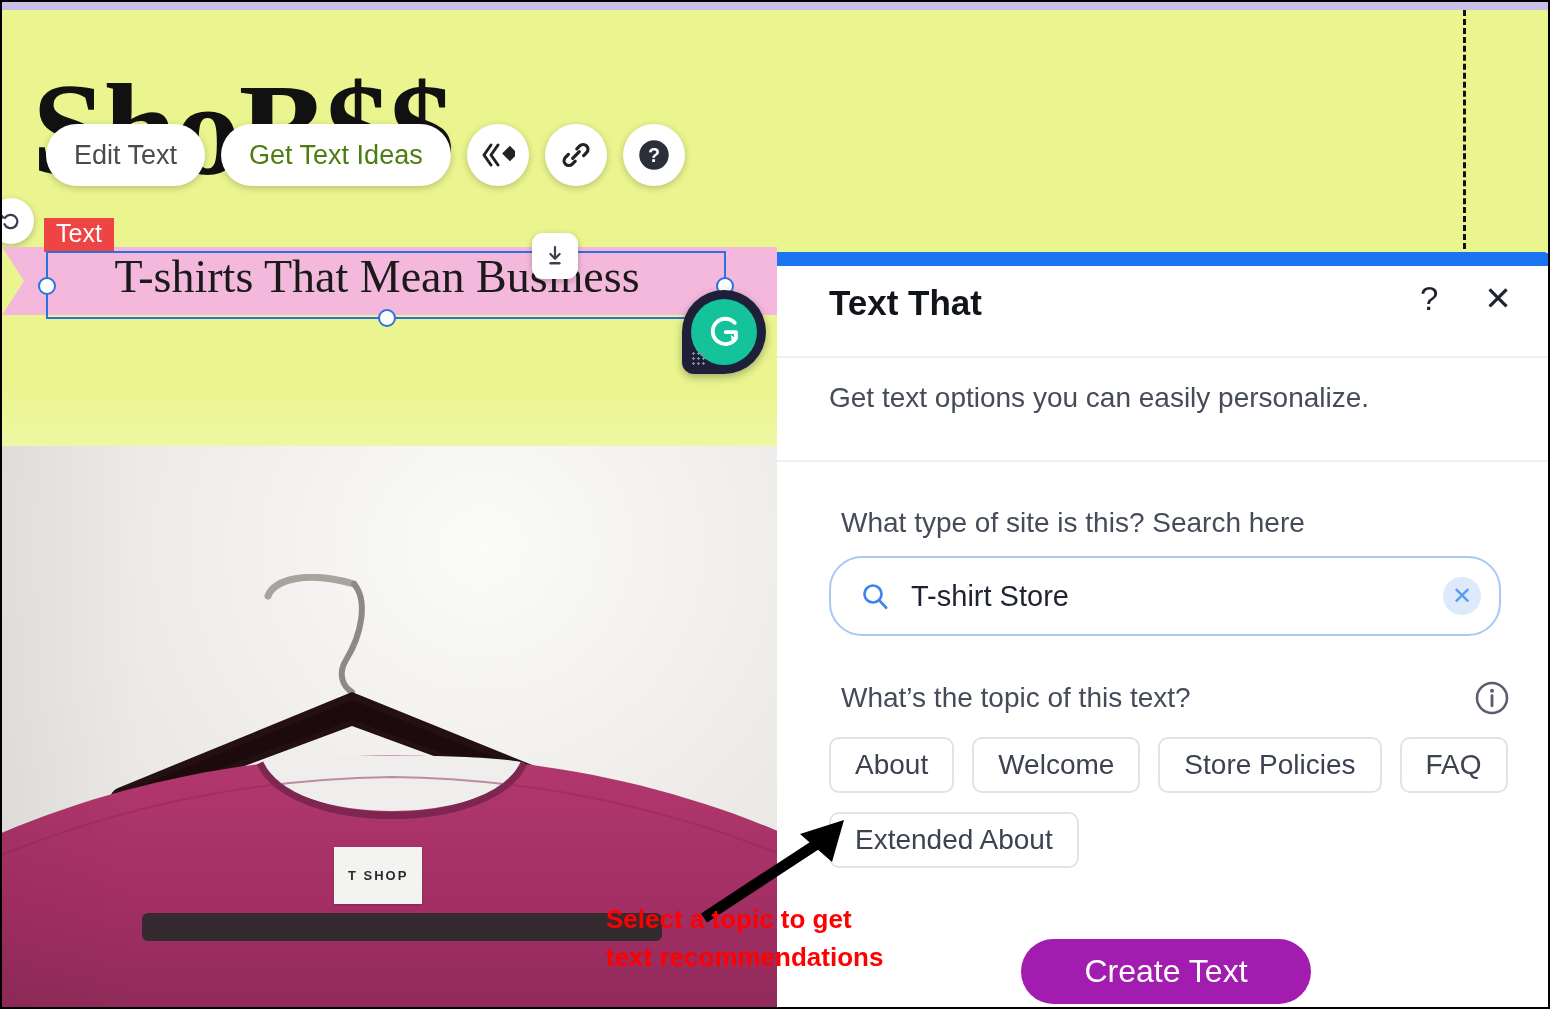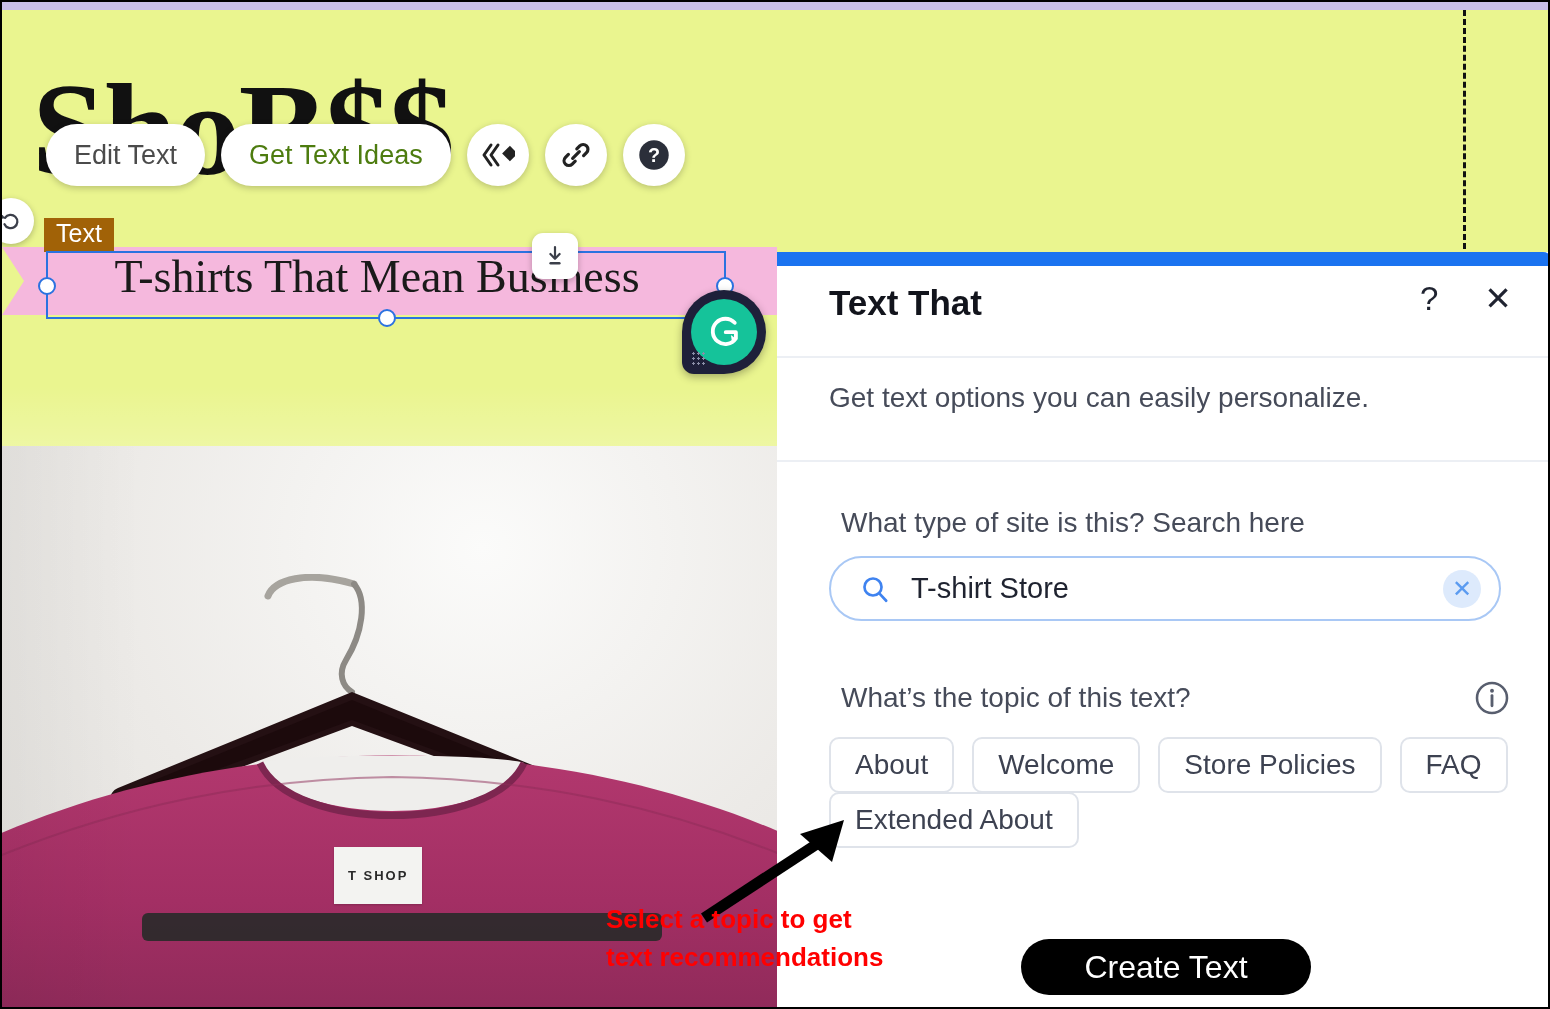--- a/index.html
+++ b/index.html
@@ -108,21 +108,21 @@
     background: #fff; border: 2px solid #2b72e0;
     cursor: pointer;
   }
   .handle.left   { left: -10px; top: 24px; }
   .handle.right  { right: -10px; top: 24px; }
   .handle.bottom { left: 330px; bottom: -10px; }
 
   
   .text-badge {
     position: absolute; left: 42px; top: 216px;
-    background: #a16207; color: #fff;
+    background: #ef4444; color: #fff;
     font-size: 25px; padding: 1px 12px 4px 12px;
   }
 
   
   .dl-chip {
     position: absolute; left: 530px; top: 231px;
     width: 46px; height: 46px; border-radius: 11px; background: #fff;
     display: flex; align-items: center; justify-content: center;
     box-shadow: 0 2px 6px rgba(0,0,0,.25);
     cursor: pointer;
@@ -219,21 +219,21 @@
     background: #eceff4;
   }
 
   .field-label {
     position: absolute; font-size: 28px; color: #464b59; margin-left: 12px;
   }
   .label-site  { left: 52px; top: 255px; }
   .label-topic { left: 52px; top: 430px; }
 
   .search-box {
-    position: absolute; left: 52px; top: 304px; width: 672px; height: 65px;
+    position: absolute; left: 52px; top: 304px; width: 672px; height: 80px;
     border: 2px solid #a9c8f5; border-radius: 33px;
     display: flex; align-items: center;
     padding: 0 18px 0 28px;
     background: #fff;
   }
   .search-value {
     font-size: 29px; color: #1f2330; margin-left: 20px; flex: 1;
   }
   .clear-btn {
     width: 38px; height: 38px; border-radius: 50%; background: #ddeafc;
@@ -243,34 +243,34 @@
 
   .info-icon {
     position: absolute; right: 42px; top: 428px;
     width: 36px; height: 36px; cursor: pointer;
   }
 
   .chips-row {
     position: absolute; left: 52px; display: flex; gap: 18px;
   }
   .chips-row.r1 { top: 485px; }
-  .chips-row.r2 { top: 540px; }
+  .chips-row.r2 { top: 560px; }
   .chip {
     height: 56px; border: 2px solid #dfe3ea; border-radius: 10px;
     background: #fff;
     display: flex; align-items: center; justify-content: center;
     padding: 0 24px;
     font-size: 28px; color: #3d4251;
     cursor: pointer; white-space: nowrap;
   }
 
   .create-btn {
     position: absolute; left: 244px; top: 687px;
-    width: 290px; height: 56px; border-radius: 34px;
-    background: #000000; color: #ffffff;
+    width: 290px; height: 65px; border-radius: 34px;
+    background: #a21caf; color: #ffffff;
     display: flex; align-items: center; justify-content: center;
     font-size: 32px;
     cursor: default;
   }
 </style>
 </head>
 <body>
 
 <div id="root">
 

